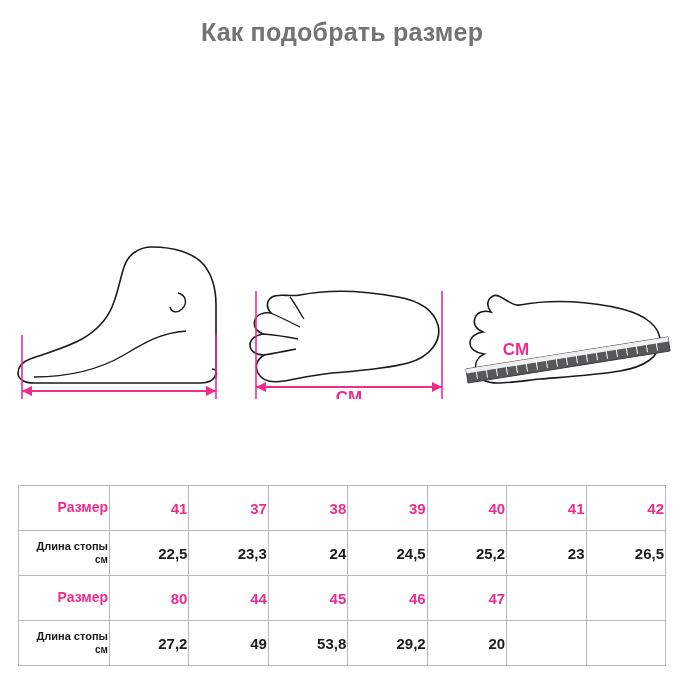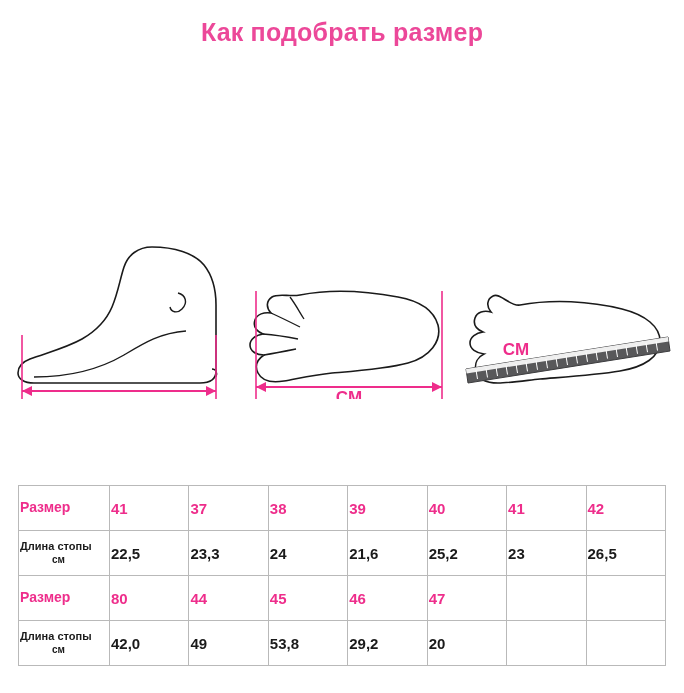--- a/index.html
+++ b/index.html
@@ -12,21 +12,21 @@
     height: 693px;
     font-family: "Liberation Sans", sans-serif;
     color: #1a1a1a;
     position: relative;
     overflow: hidden;
   }
   .page-title {
     text-align: center;
     font-size: 25px;
     font-weight: bold;
-    color: #ec4899;
+    color: #737373;
     margin-top: 18px;
     letter-spacing: 0.2px;
   }
   .illustrations {
     position: relative;
     width: 684px;
     height: 330px;
     margin-top: 22px;
   }
   .illustrations svg {
@@ -39,21 +39,21 @@
     width: 648px;
   }
   table.size-table {
     border-collapse: collapse;
     width: 648px;
     table-layout: fixed;
   }
   table.size-table td {
     border: 1px solid #b9b9b9;
     height: 42px;
-    text-align: left;
+    text-align: right;
     vertical-align: middle;
     font-size: 14px;
     color: #1a1a1a;
   }
   table.size-table td.label {
     width: 88px;
     font-size: 11px;
     font-weight: bold;
     line-height: 1.25;
   }
@@ -214,41 +214,41 @@
         <td>42</td>
       </tr>
       <tr class="len-row">
         <td class="label">
           <span>Длина стопы</span>
           <span class="sub">см</span>
         </td>
         <td>22,5</td>
         <td>23,3</td>
         <td>24</td>
-        <td>21,6</td>
+        <td>24,5</td>
         <td>25,2</td>
         <td>23</td>
         <td>26,5</td>
       </tr>
       <tr class="size-row">
         <td class="label head">Размер</td>
         <td>80</td>
         <td>44</td>
         <td>45</td>
         <td>46</td>
         <td>47</td>
         <td></td>
         <td></td>
       </tr>
       <tr class="len-row">
         <td class="label">
           <span>Длина стопы</span>
           <span class="sub">см</span>
         </td>
-        <td>42,0</td>
+        <td>27,2</td>
         <td>49</td>
         <td>53,8</td>
         <td>29,2</td>
         <td>20</td>
         <td></td>
         <td></td>
       </tr>
     </tbody>
   </table>
 </div>

